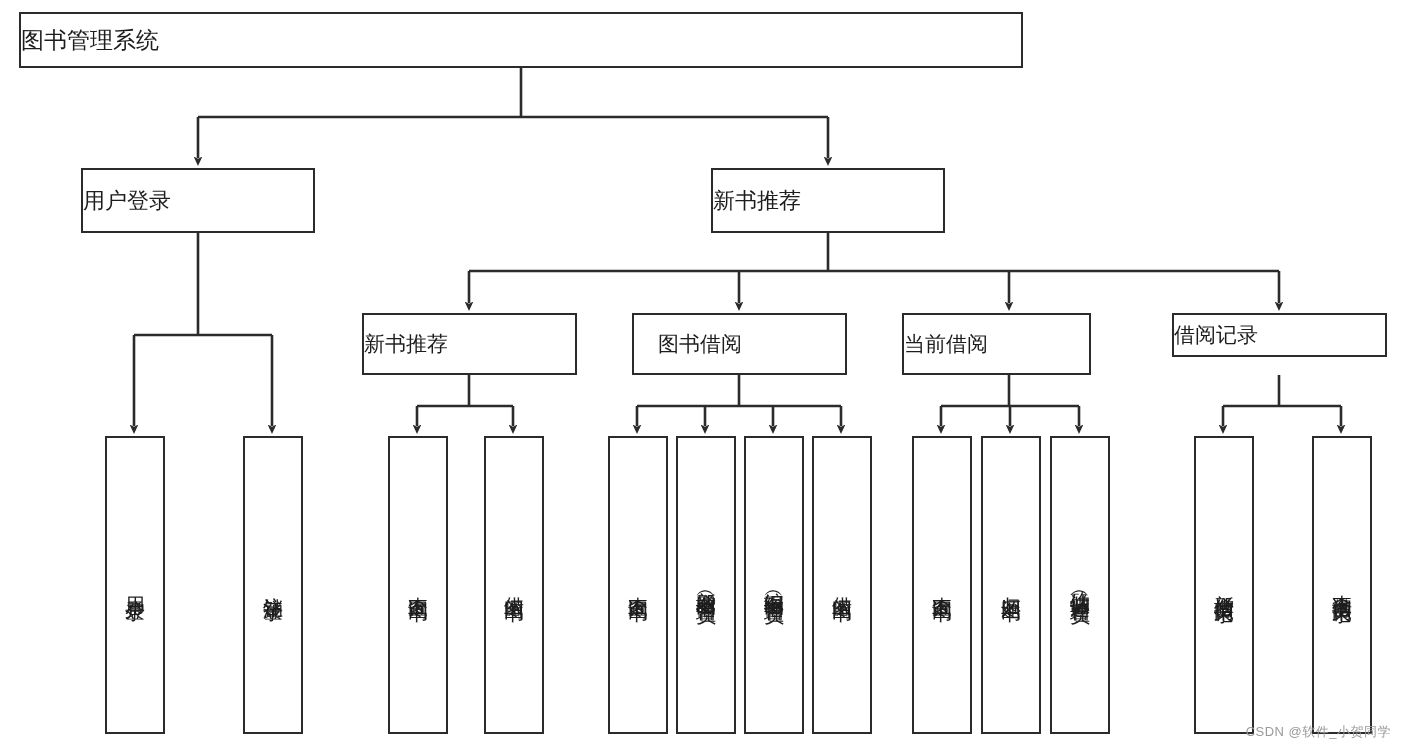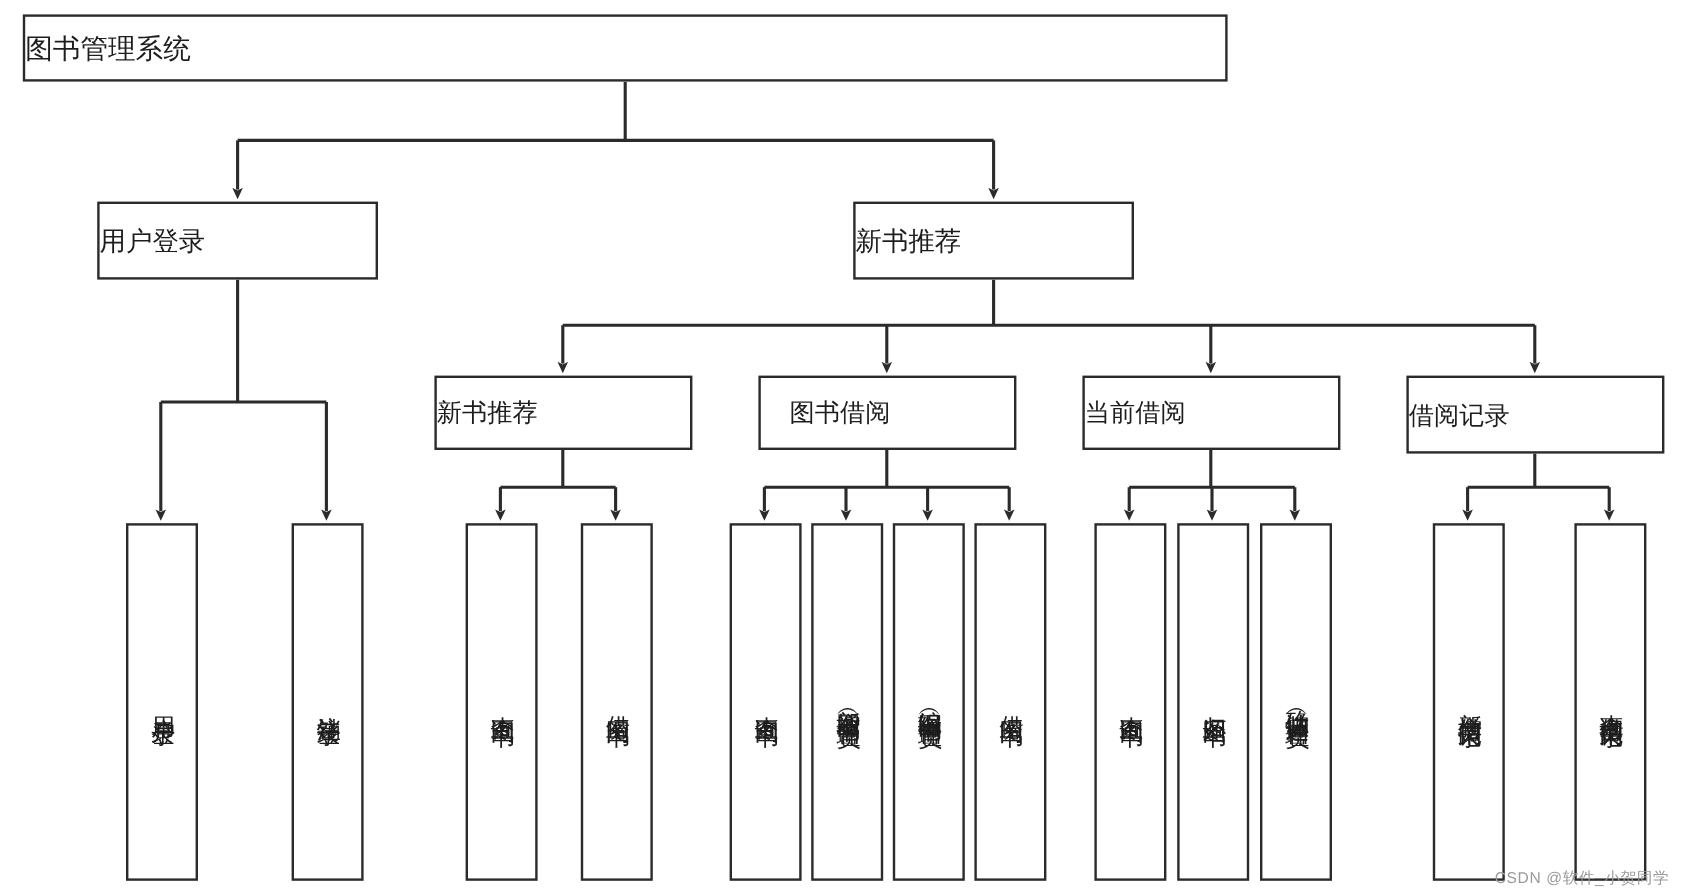--- a/index.html
+++ b/index.html
@@ -147,25 +147,25 @@
   </div>
 
   <div class="node lvl3" style="left:362px; top:313px; width:215px; height:62px;">
     <span>新书推荐</span>
   </div>
 
   <div class="node lvl3" style="left:632px; top:313px; width:215px; height:62px;padding-left:24px;">
     <span>图书借阅</span>
   </div>
 
-  <div class="node lvl3" style="left:902px; top:313px; width:215px; height:62px;">
+  <div class="node lvl3" style="left:902px; top:313px; width:189px; height:62px;">
     <span>当前借阅</span>
   </div>
 
-  <div class="node lvl3" style="left:1172px; top:313px; width:215px; height:65px;">
+  <div class="node lvl3" style="left:1172px; top:313px; width:215px; height:44px;">
     <span>借阅记录</span>
   </div>
 
   <div class="node leaf" style="left:105px; top:436px; width:60px; height:298px;">
     <span class="vtext">用户登录</span>
   </div>
 
   <div class="node leaf" style="left:243px; top:436px; width:60px; height:298px;">
     <span class="vtext">注销登录</span>
   </div>

